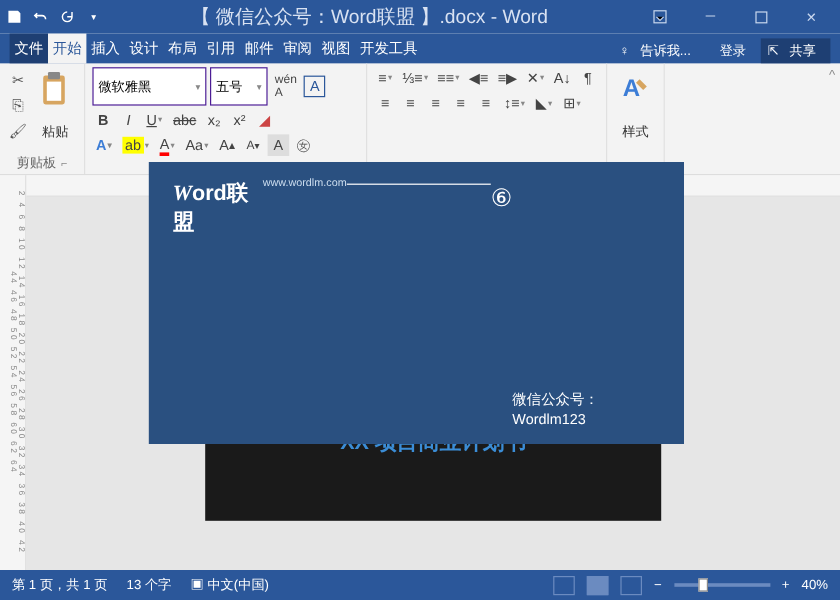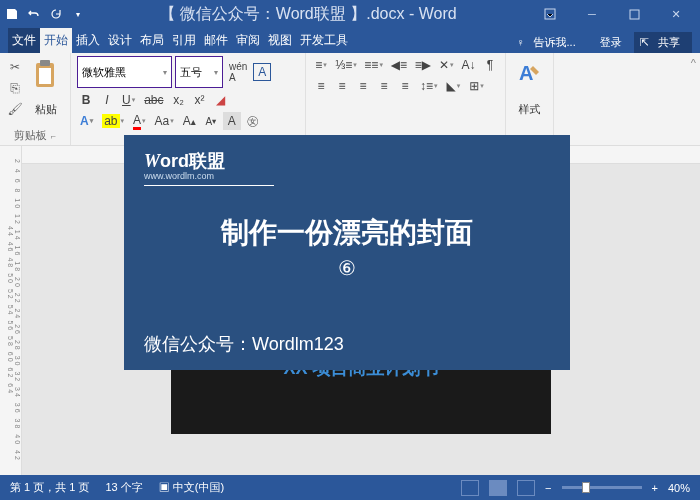--- a/index.html
+++ b/index.html
@@ -26,28 +26,28 @@
 .bigbtn .lbl{font-size:11px;color:#333;margin-top:12px}
 .smallcol{display:flex;flex-direction:column;gap:3px;padding-top:2px}
 .smallcol span{width:18px;height:18px;display:flex;align-items:center;justify-content:center;cursor:pointer;font-size:12px;color:#555}
 .fontarea{display:flex;flex-direction:column;gap:3px}
 .row{display:flex;gap:3px;align-items:center}
 .combo{border:1px solid #4c1d95;background:#fff;height:32px;font-size:11px;display:flex;align-items:center;padding:0 4px;cursor:pointer}
 .combo .dd{margin-left:auto;color:#888;font-size:8px}
 .btn{min-width:18px;height:18px;border:1px solid transparent;display:flex;align-items:center;justify-content:center;cursor:pointer;font-size:12px;color:#444;padding:0 2px}
 .pararea{display:flex;flex-direction:column;gap:3px}
 .arrowd{font-size:7px;color:#888;margin-left:1px}
-.overlay{position:absolute;left:124px;top:135px;width:446px;height:235px;background:#2a5080;color:#fff;padding:14px 20px;display:flex;flex-direction:column;z-index:10}
+.overlay{position:absolute;left:124px;top:135px;width:446px;height:235px;background:#2a5080;color:#fff;padding:14px 20px;display:flex;flex-direction:row;z-index:10}
 .overlay .logo{font-size:18px;font-weight:bold}
 .overlay .logo i{font-style:italic;font-family:Georgia,serif}
 .overlay .url{font-size:9px;color:#cde;margin-top:-2px}
 .overlay .line{height:1px;background:#fff;margin:4px 0 10px;width:130px}
 .overlay .big{font-size:28px;font-weight:bold;text-align:center;margin-top:18px}
 .overlay .num{text-align:center;font-size:20px;margin-top:4px}
-.overlay .sub{font-size:18px;margin-top:auto}
+.overlay .sub{font-size:12px;margin-top:auto}
 .doc{position:relative;height:329px;background:#e6e6e6;display:flex}
 .ruler-v{width:22px;background:#f5f5f5;border-right:1px solid #ddd;font-size:7px;color:#888;writing-mode:vertical-rl;text-align:center;padding:8px 0;letter-spacing:2px}
 .ruler-h{height:18px;background:#f5f5f5;border-bottom:1px solid #ddd;margin-left:0}
 .docbody{flex:1;display:flex;flex-direction:column}
 .page{background:#e6e6e6;flex:1;display:flex;justify-content:center;padding-top:180px}
 .below{width:380px;background:#1a1a1a;height:90px;padding:12px;text-align:center}
 .below .t{color:#3b8dd6;font-size:18px;font-weight:bold}
 .status{height:25px;background:#2b579a;color:#fff;display:flex;align-items:center;font-size:11px;padding:0 10px;gap:16px}
 .status .r{margin-left:auto;display:flex;align-items:center;gap:10px}
 .viewbtn{width:18px;height:16px;border:1px solid #6b8bc0;display:inline-block;cursor:pointer}
@@ -240,21 +240,20 @@
         <div class="t">XX 项目商业计划书</div>
       </div>
     </div>
   </div>
 </div>
 
 <div class="overlay">
   <div class="logo"><i>W</i><span>ord</span><span>联盟</span></div>
   <div class="url">www.wordlm.com</div>
   <div class="line"></div>
-  <div class="big">制作一份漂亮的封面</div>
   <div class="num">⑥</div>
   <div class="sub">微信公众号：Wordlm123</div>
 </div>
 
 <div class="status">
   <span>第 1 页，共 1 页</span>
   <span>13 个字</span>
   <span>▣ <span>中文(中国)</span></span>
   <div class="r">
     <span class="viewbtn"></span>

